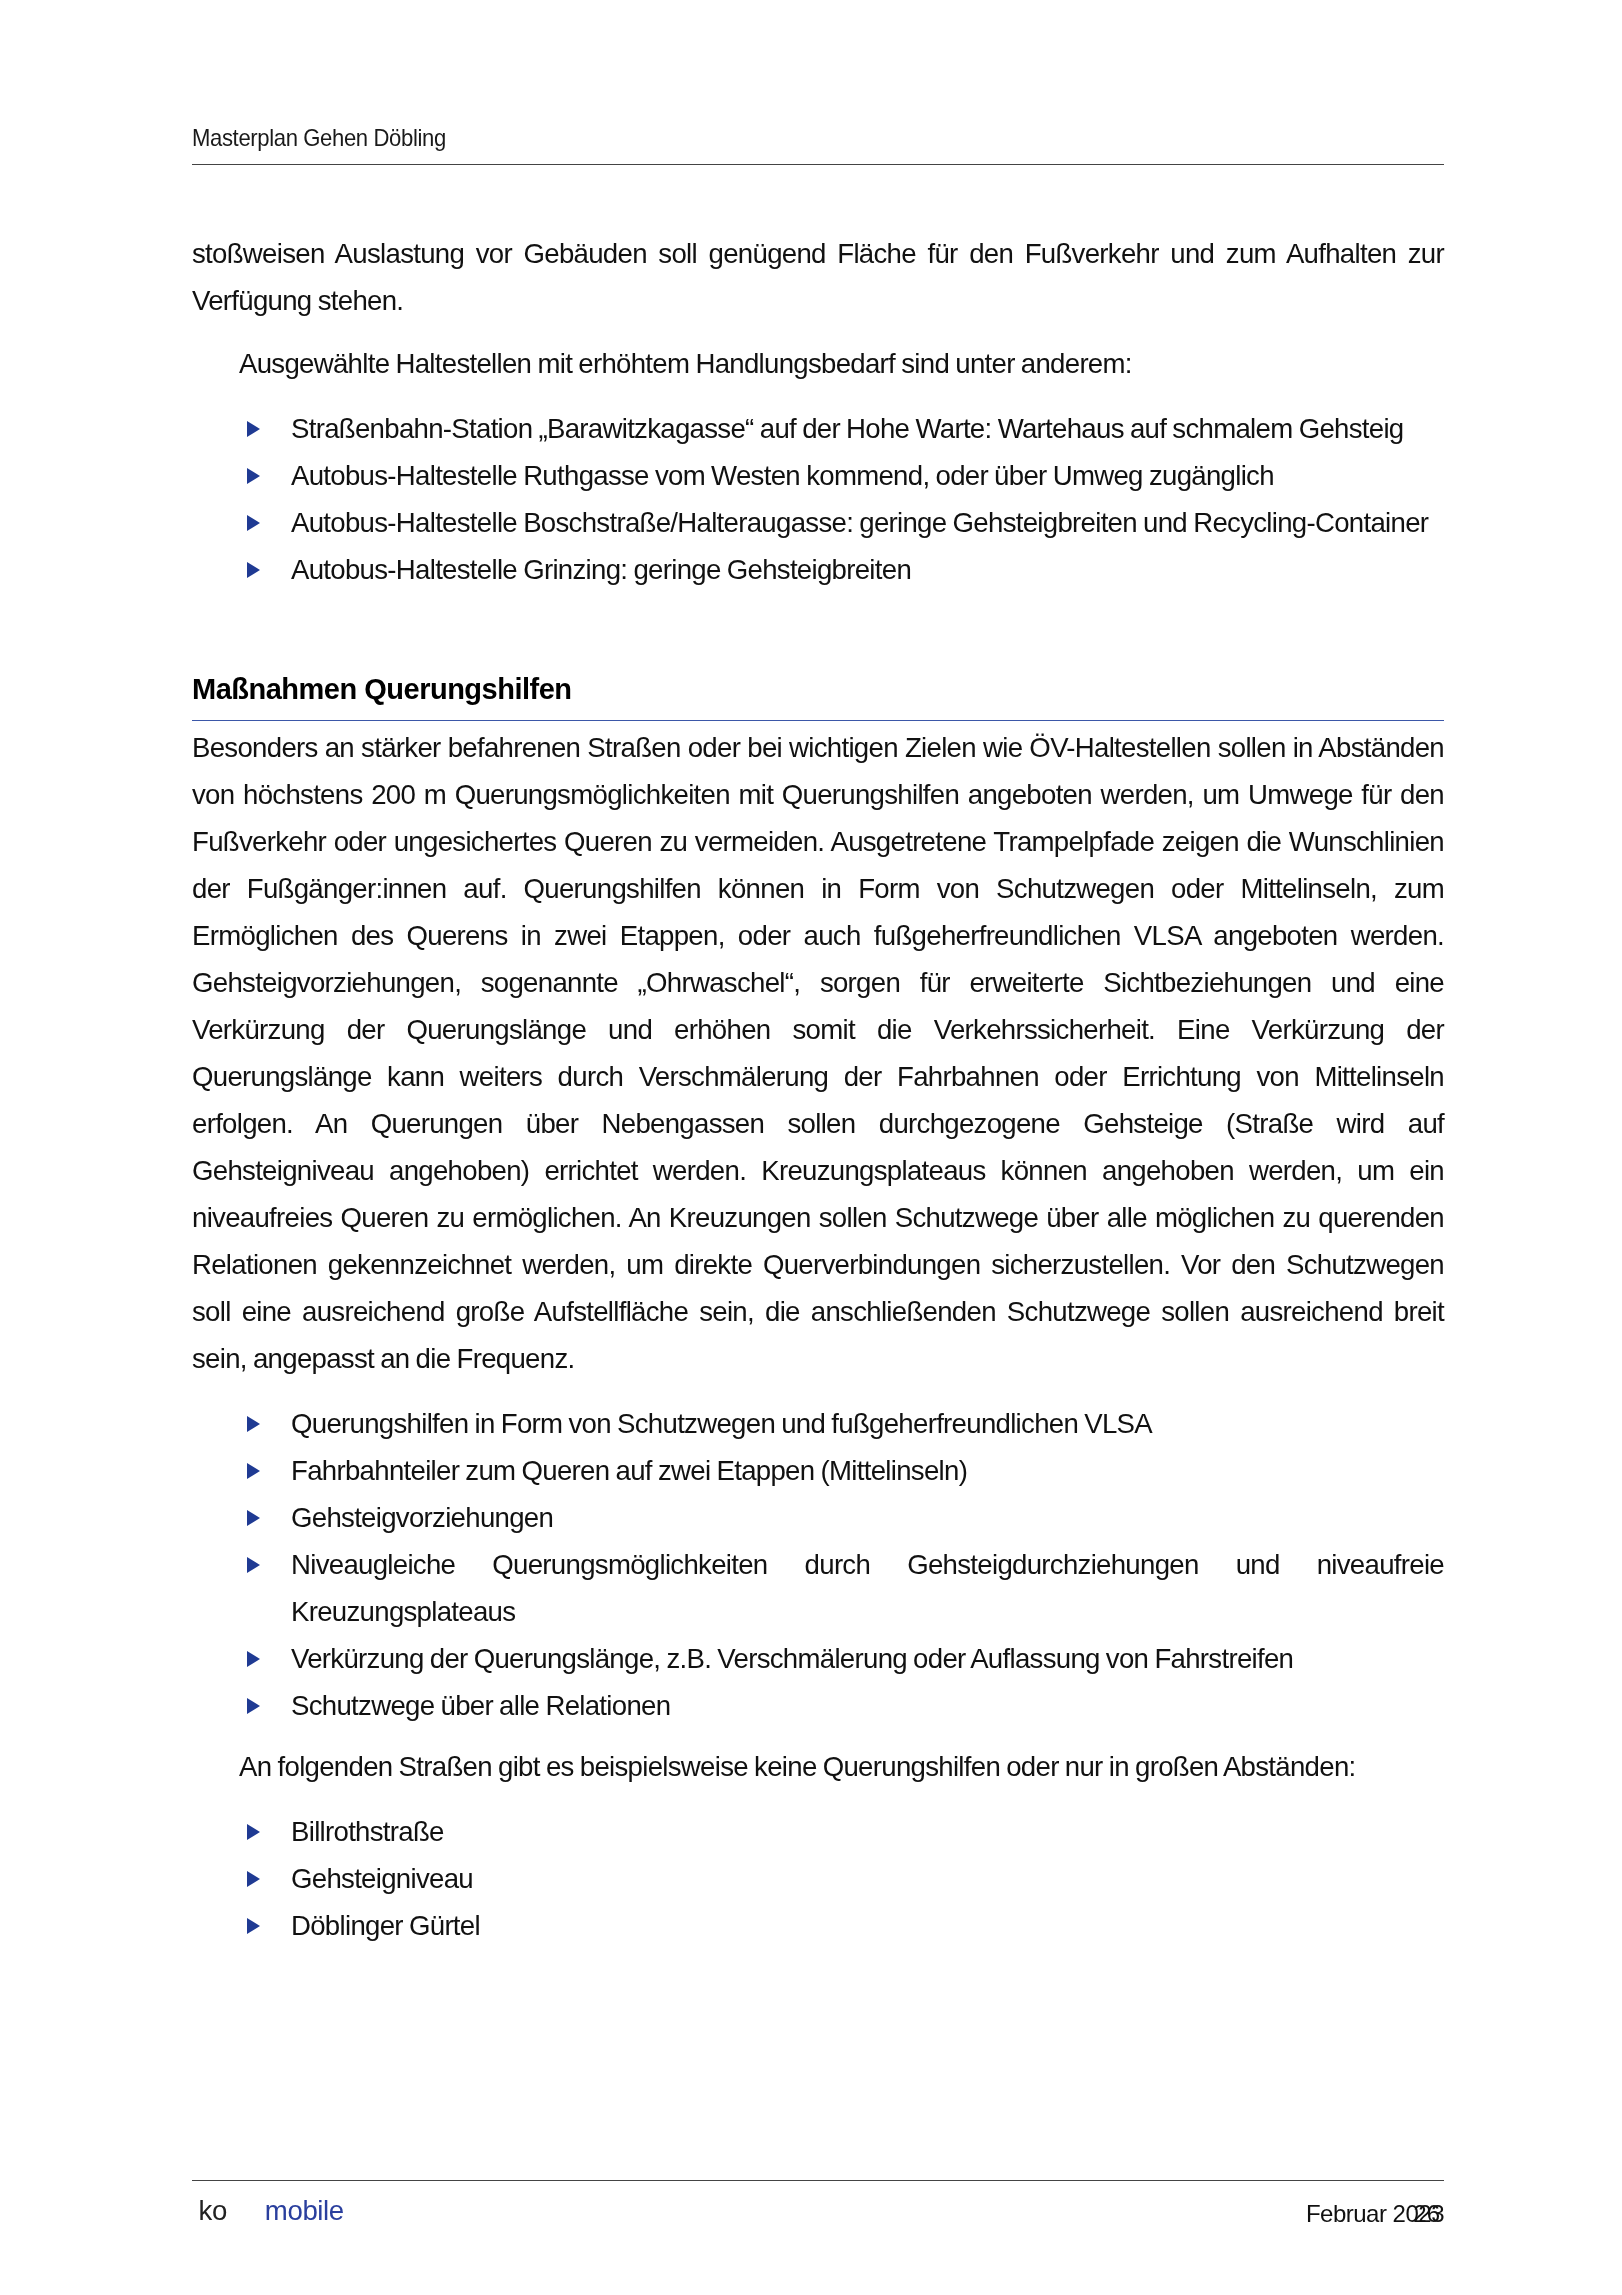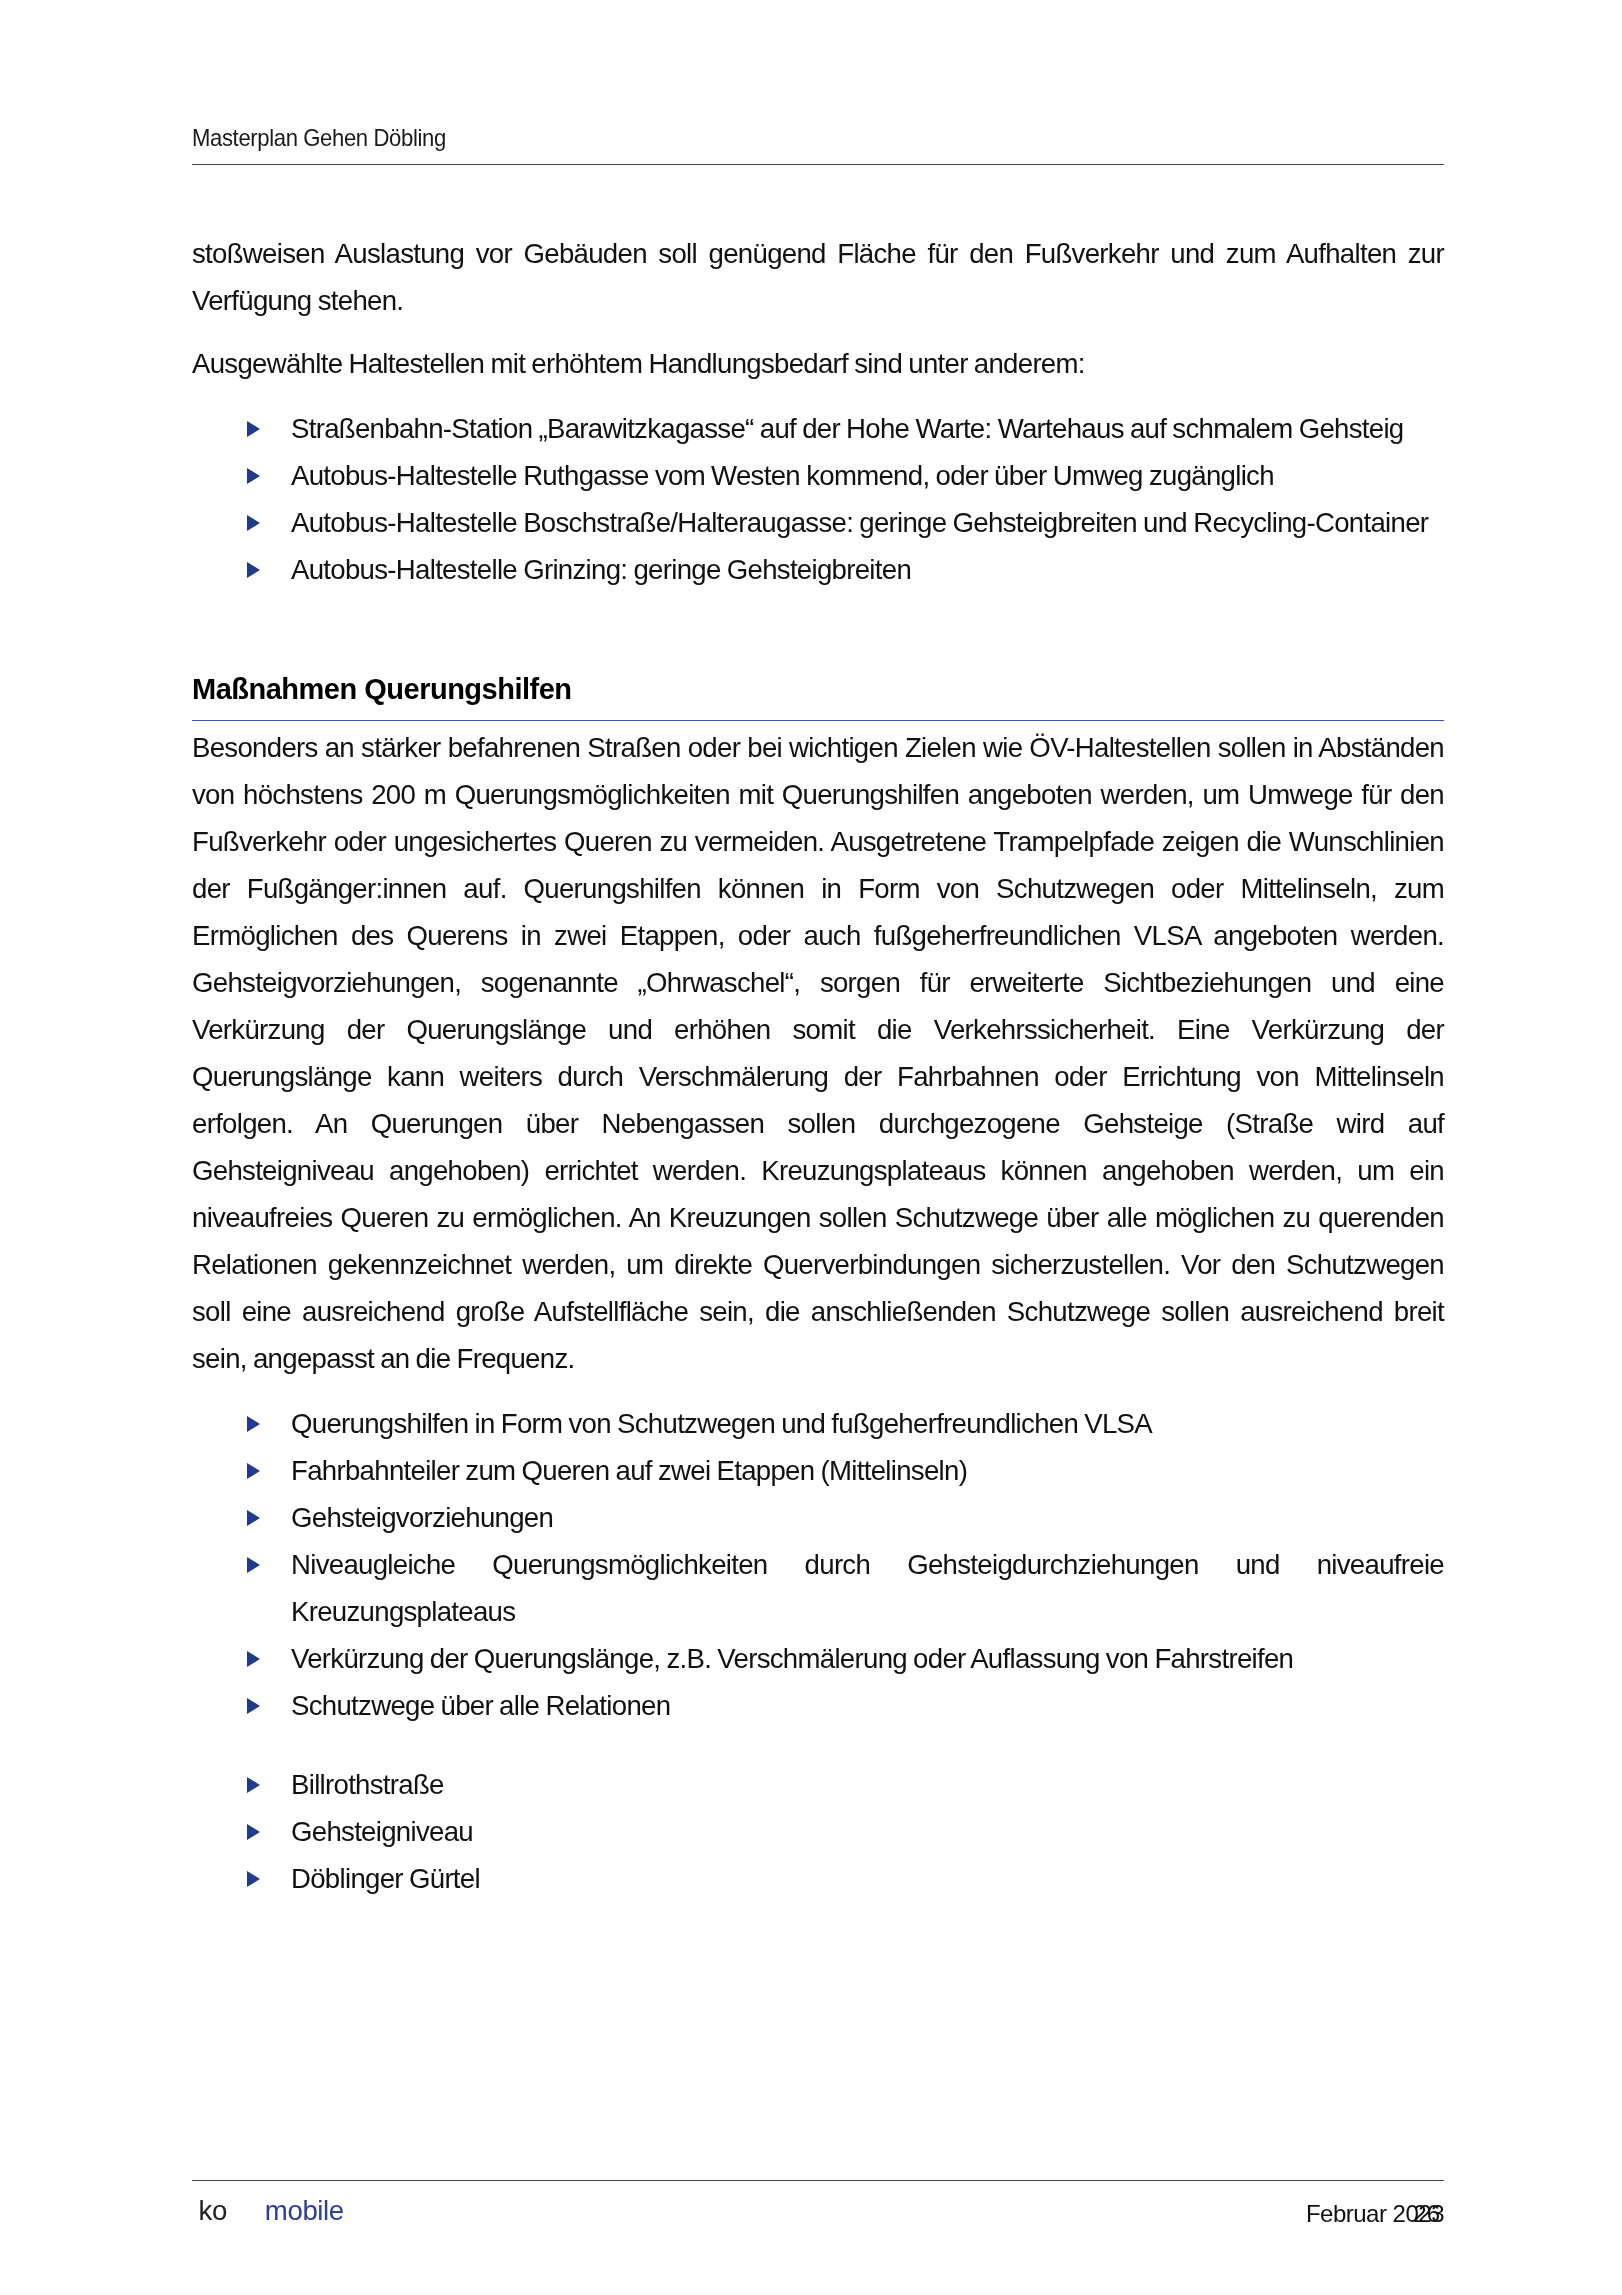--- a/index.html
+++ b/index.html
@@ -6,21 +6,21 @@
   body { width: 1622px; height: 2295px; position: relative; overflow: hidden;
          font-family: "Liberation Sans", sans-serif; color: #111111; }
   .page { position: absolute; left: 0; top: 0; width: 1622px; height: 1695px; }
 
   .header { position: absolute; left: 192px; top: 122px; width: 1252px; }
   .header-title { font-size: 24px; color: #1a1a1a; letter-spacing: -0.4px; display: block; line-height: 32px; transform: scaleX(0.92); transform-origin: left center; }
   .header-rule { position: absolute; left: 0; top: 42px; width: 1252px; height: 0; border-top: 1.6px solid #444444; }
 
   .content { position: absolute; left: 192px; top: 230px; width: 1252px; }
   p.body { margin: 0; font-size: 27.6px; line-height: 47px; text-align: justify; letter-spacing: -0.7px; word-spacing: -0.8px; }
-  p.body.left { text-align: left; }
+  p.body.left { text-align: left; margin-left: 47px; }
 
   ul.bullets { list-style: none; margin: 0; padding: 0 0 0 99px; }
   ul.bullets li { position: relative; font-size: 27.6px; line-height: 47px; text-align: justify; letter-spacing: -0.7px; word-spacing: -0.8px; }
   ul.bullets li .tri { position: absolute; left: -44px; top: 16px; width: 0; height: 0;
           border-top: 8px solid transparent; border-bottom: 8px solid transparent; border-left: 13px solid #1f3a93; }
 
   .heading { margin: 0; font-size: 29px; font-weight: bold; letter-spacing: -0.5px; line-height: 41px; color: #000000; }
   .heading-rule { height: 0; border-top: 1.6px solid #3b57a8; width: 1252px; }
 
   .footer { position: absolute; left: 192px; top: 2180px; width: 1252px; }
@@ -67,20 +67,21 @@
     <ul class="bullets">
       <li><span class="tri"></span><span>Querungshilfen in Form von Schutzwegen und fußgeherfreundlichen VLSA</span></li>
       <li><span class="tri"></span><span>Fahrbahnteiler zum Queren auf zwei Etappen (Mittelinseln)</span></li>
       <li><span class="tri"></span><span>Gehsteigvorziehungen</span></li>
       <li><span class="tri"></span><span>Niveaugleiche Querungsmöglichkeiten durch Gehsteigdurchziehungen und niveaufreie Kreuzungsplateaus</span></li>
       <li><span class="tri"></span><span>Verkürzung der Querungslänge, z.B. Verschmälerung oder Auflassung von Fahrstreifen</span></li>
       <li><span class="tri"></span><span>Schutzwege über alle Relationen</span></li>
     </ul>
 
     <div style="height:14.6px"></div>
+    <p class="body left">An folgenden Straßen gibt es beispielsweise keine Querungshilfen oder nur in großen Abständen:</p>
     <div style="height:18px"></div>
 
     <ul class="bullets">
       <li><span class="tri"></span><span>Billrothstraße</span></li>
       <li><span class="tri"></span><span>Gehsteigniveau</span></li>
       <li><span class="tri"></span><span>Döblinger Gürtel</span></li>
     </ul>
   </div>
 
   <div class="footer">

